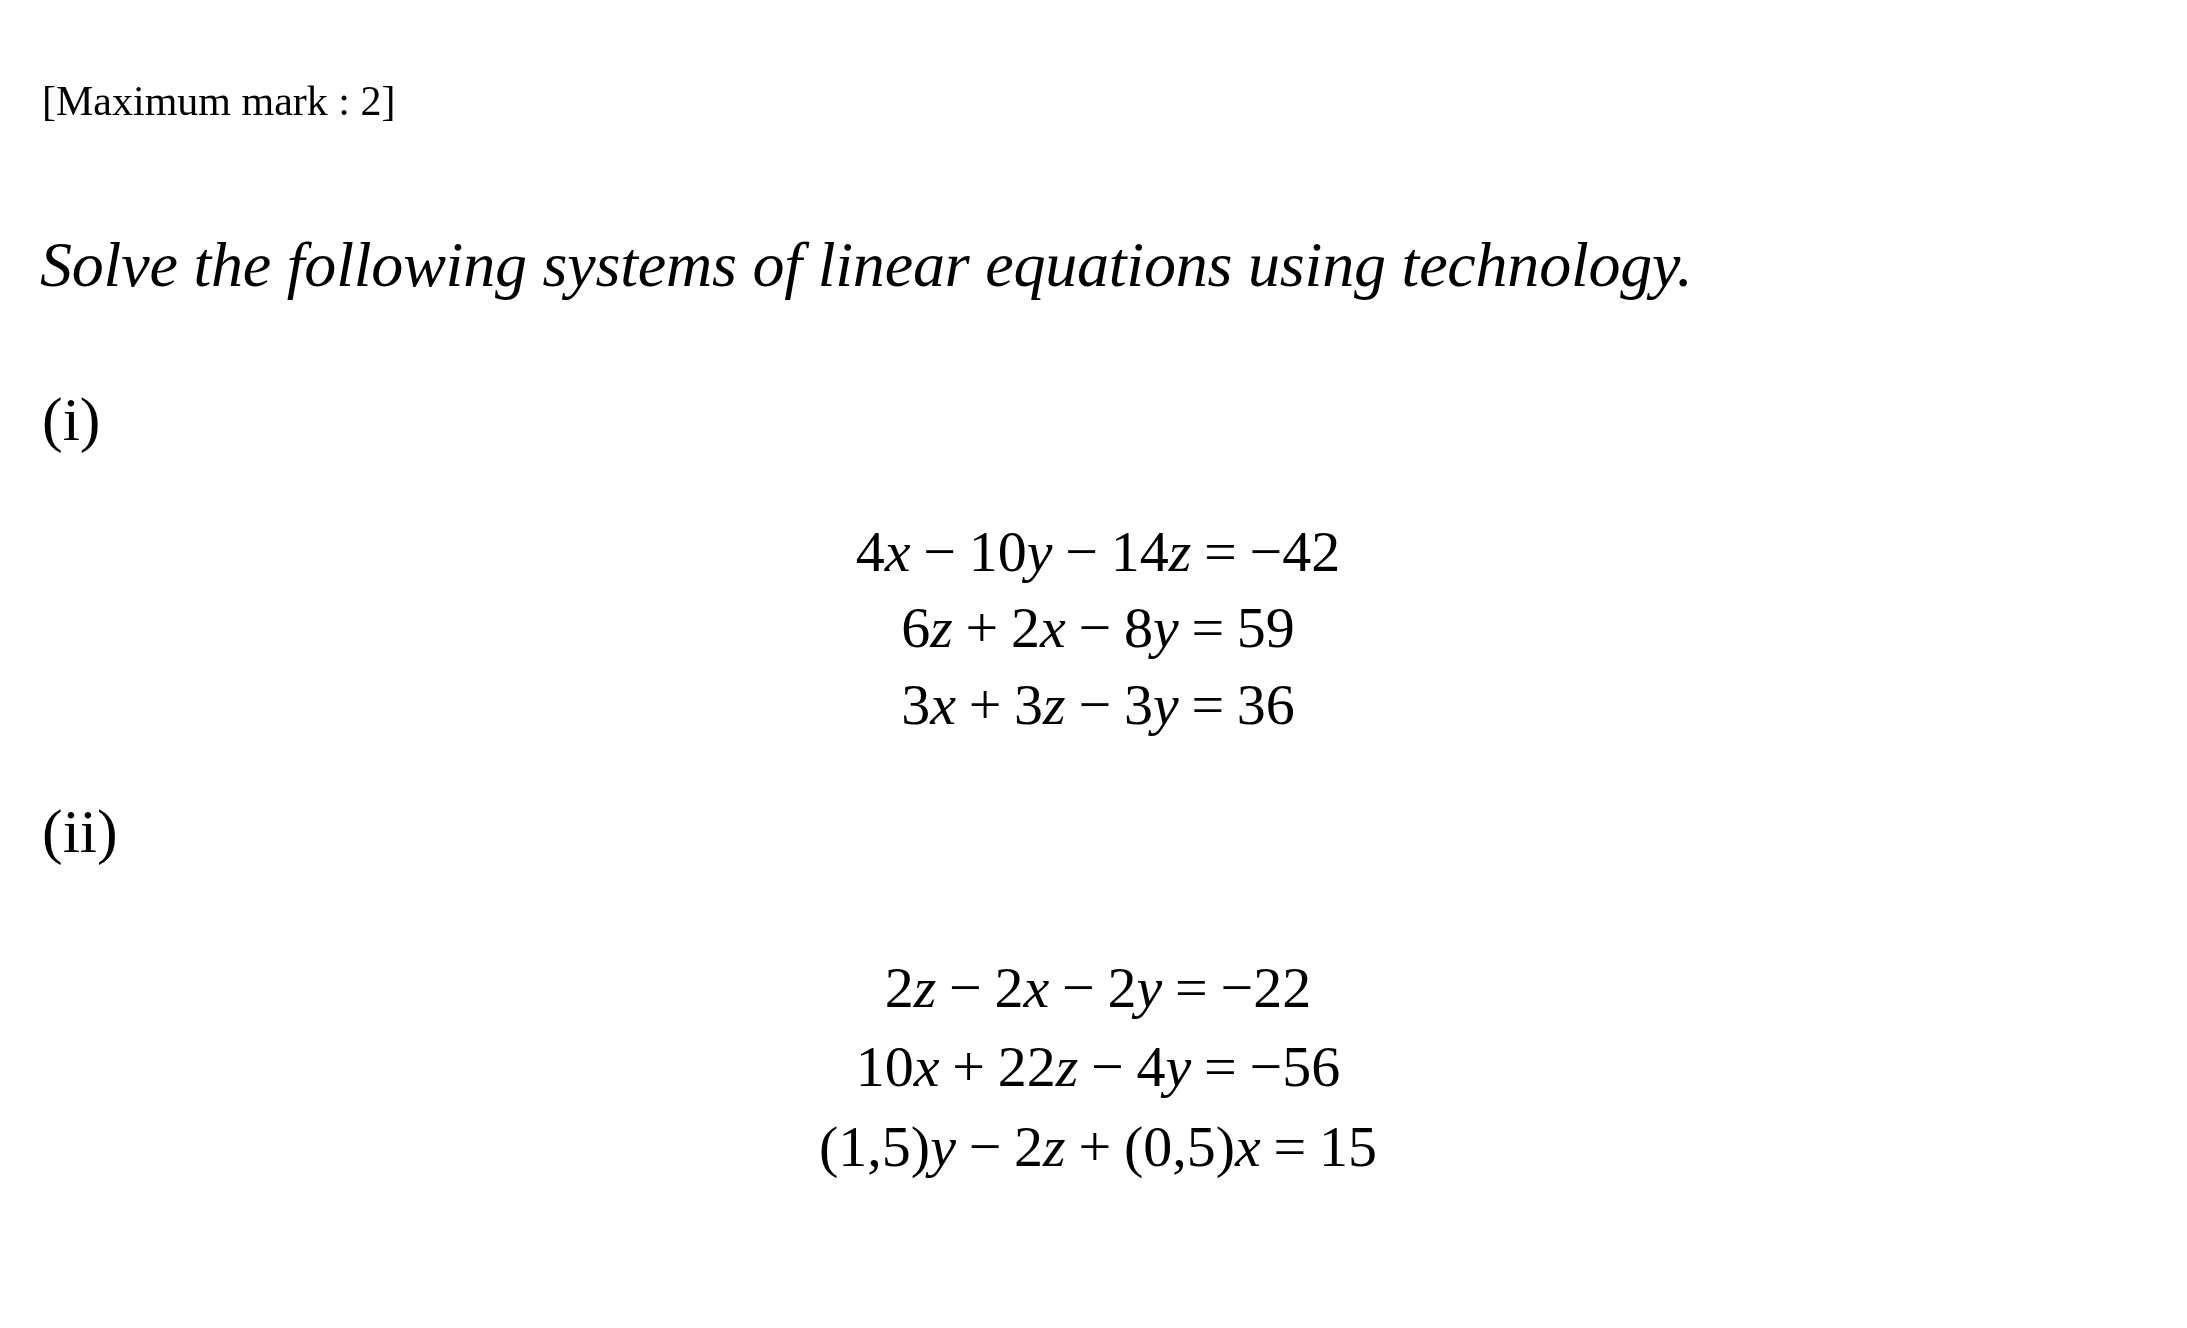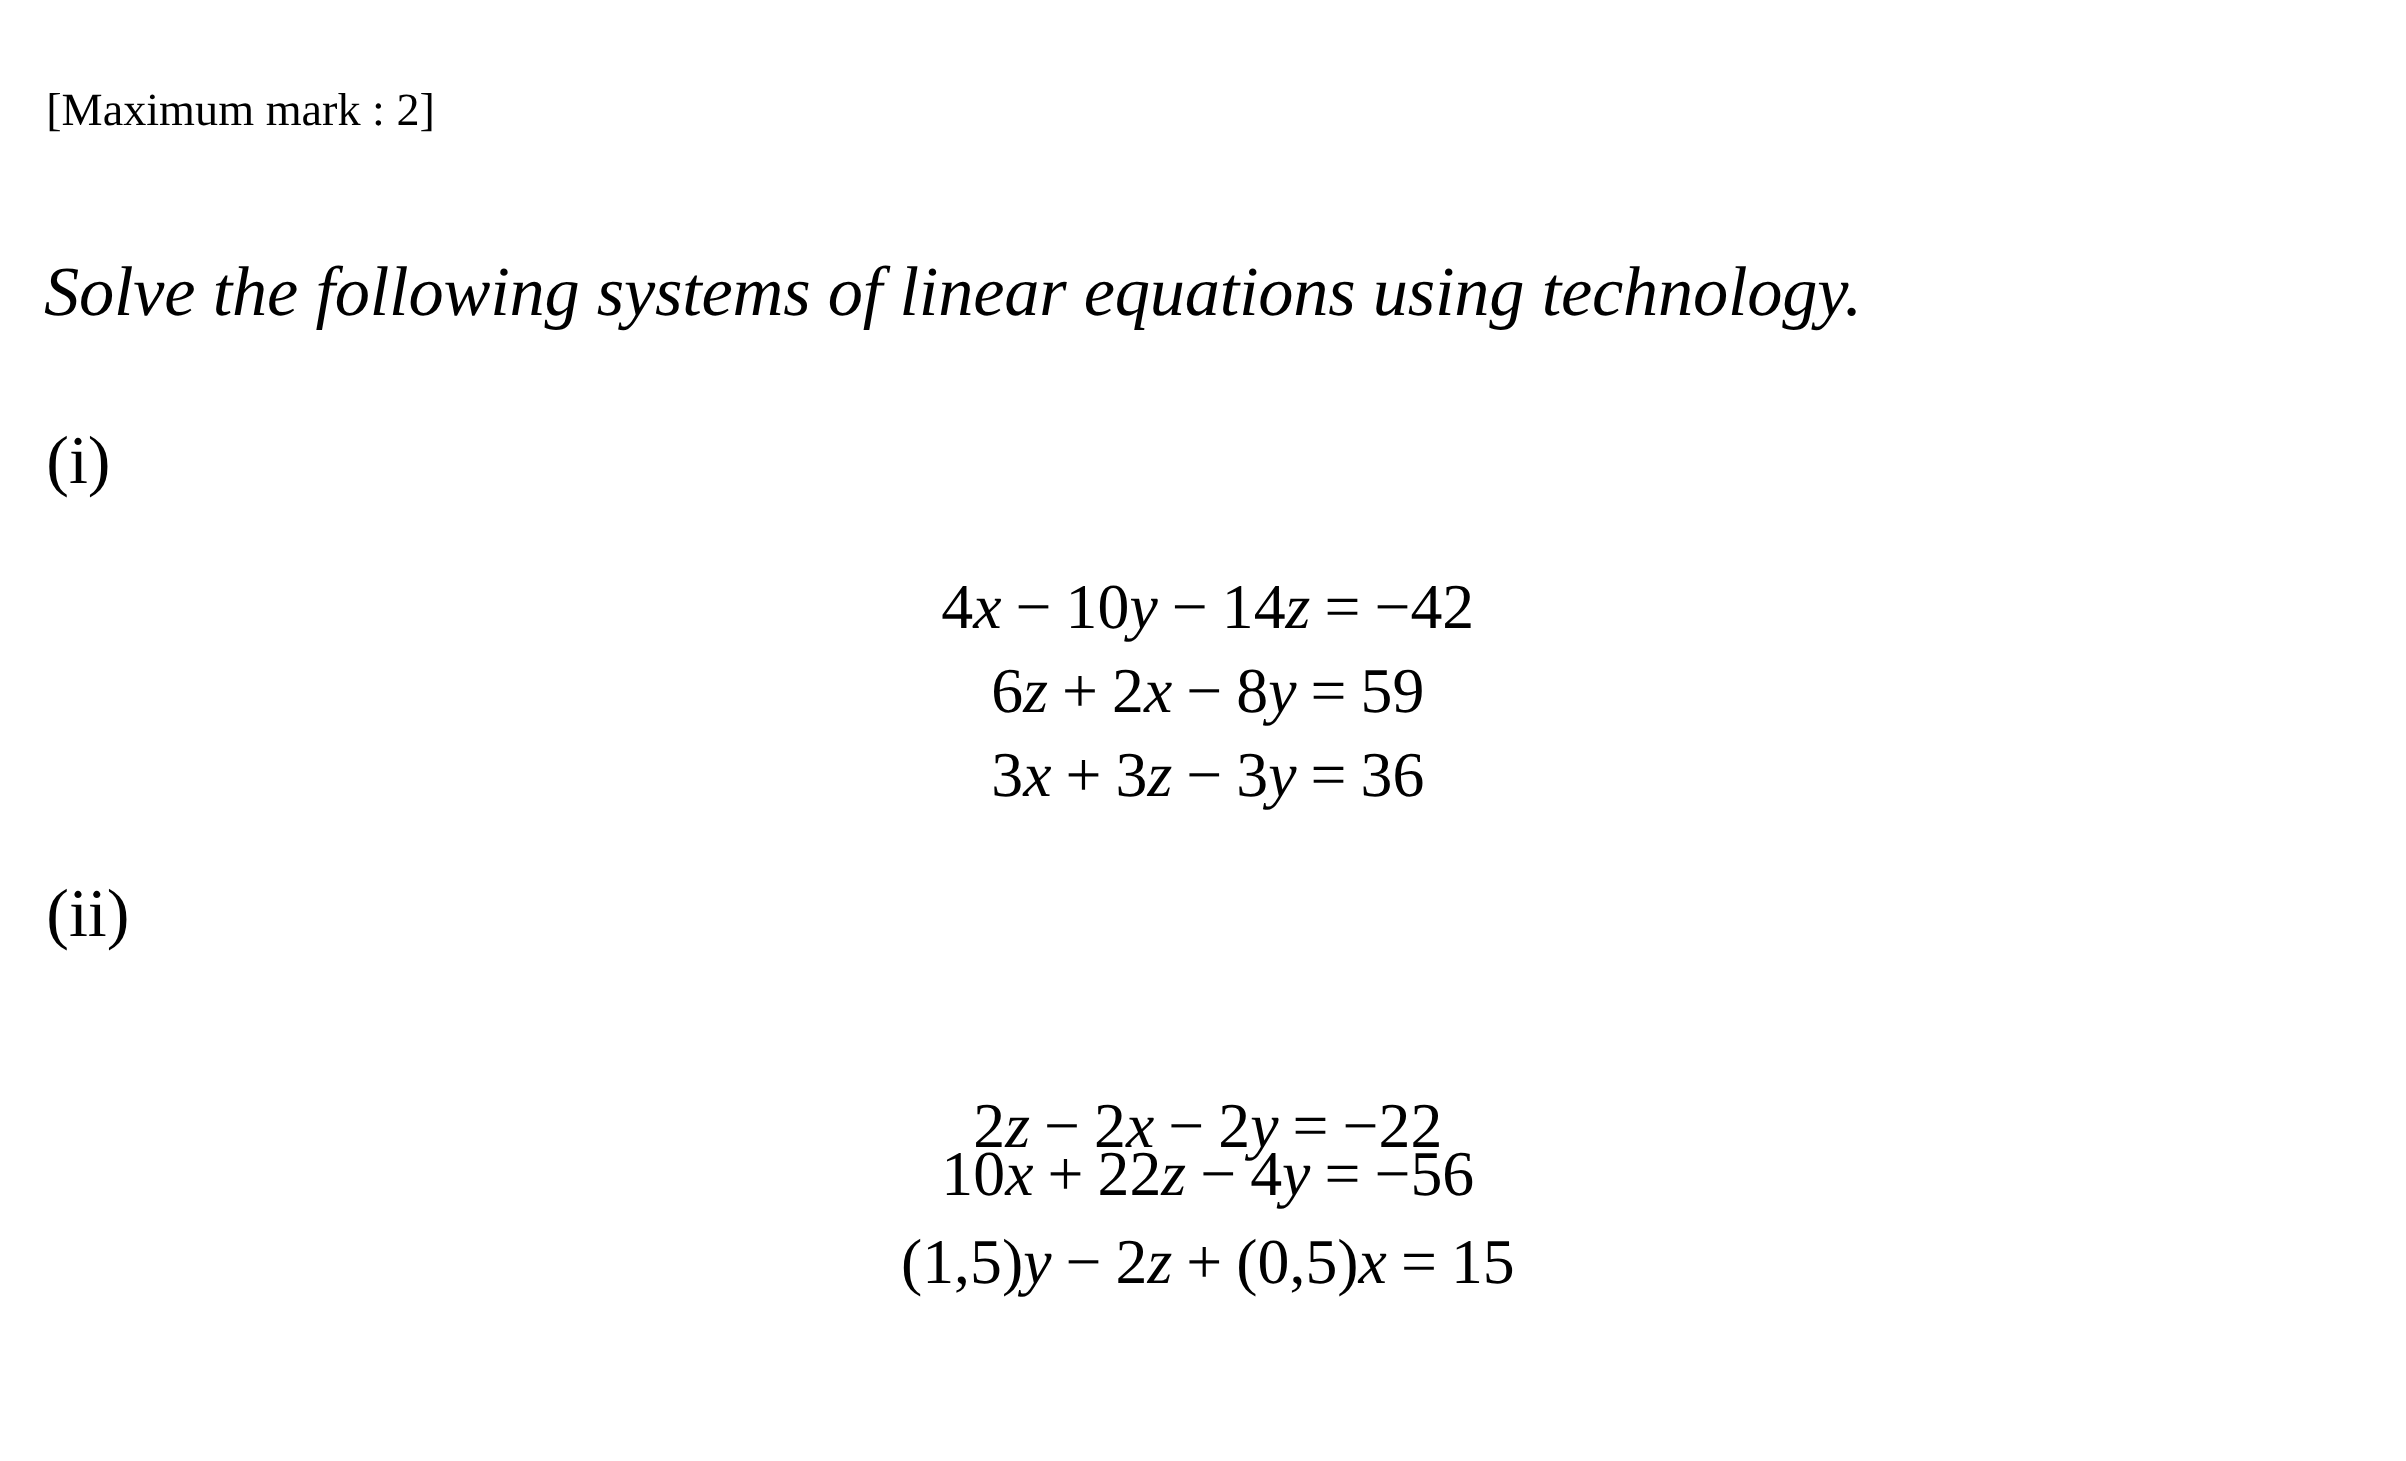--- a/index.html
+++ b/index.html
@@ -56,15 +56,15 @@
 <div class="line instruction">Solve the following systems of linear equations using technology.</div>
 
 <div class="line part-label" style="top:388px;">(i)</div>
 
 <div class="line eq" style="top:523px;"><span>4<i>x</i></span><span class="op">−</span><span>10<i>y</i></span><span class="op">−</span><span>14<i>z</i></span><span class="op">=</span><span>−42</span></div>
 <div class="line eq" style="top:599px;"><span>6<i>z</i></span><span class="op">+</span><span>2<i>x</i></span><span class="op">−</span><span>8<i>y</i></span><span class="op">=</span><span>59</span></div>
 <div class="line eq" style="top:676px;"><span>3<i>x</i></span><span class="op">+</span><span>3<i>z</i></span><span class="op">−</span><span>3<i>y</i></span><span class="op">=</span><span>36</span></div>
 
 <div class="line part-label" style="top:756px;margin-top:44px;">(ii)</div>
 
-<div class="line eq" style="top:959px;margin-top:36px;"><span>2<i>z</i></span><span class="op">−</span><span>2<i>x</i></span><span class="op">−</span><span>2<i>y</i></span><span class="op">=</span><span>−22</span></div>
+<div class="line eq" style="top:959px;"><span>2<i>z</i></span><span class="op">−</span><span>2<i>x</i></span><span class="op">−</span><span>2<i>y</i></span><span class="op">=</span><span>−22</span></div>
 <div class="line eq" style="top:1038px;"><span>10<i>x</i></span><span class="op">+</span><span>22<i>z</i></span><span class="op">−</span><span>4<i>y</i></span><span class="op">=</span><span>−56</span></div>
 <div class="line eq" style="top:1118px;"><span>(1,5)<i>y</i></span><span class="op">−</span><span>2<i>z</i></span><span class="op">+</span><span>(0,5)<i>x</i></span><span class="op">=</span><span>15</span></div>
 
 </body></html>

